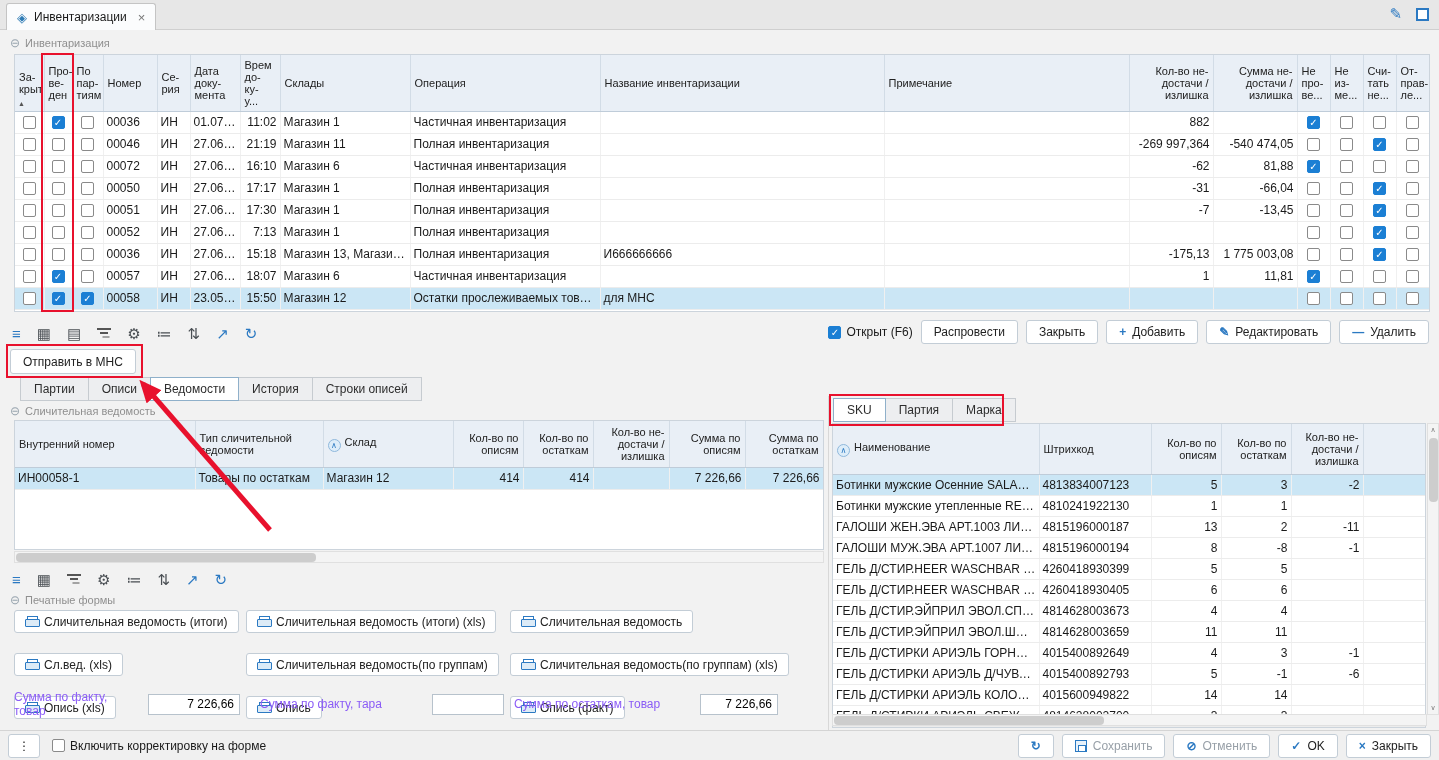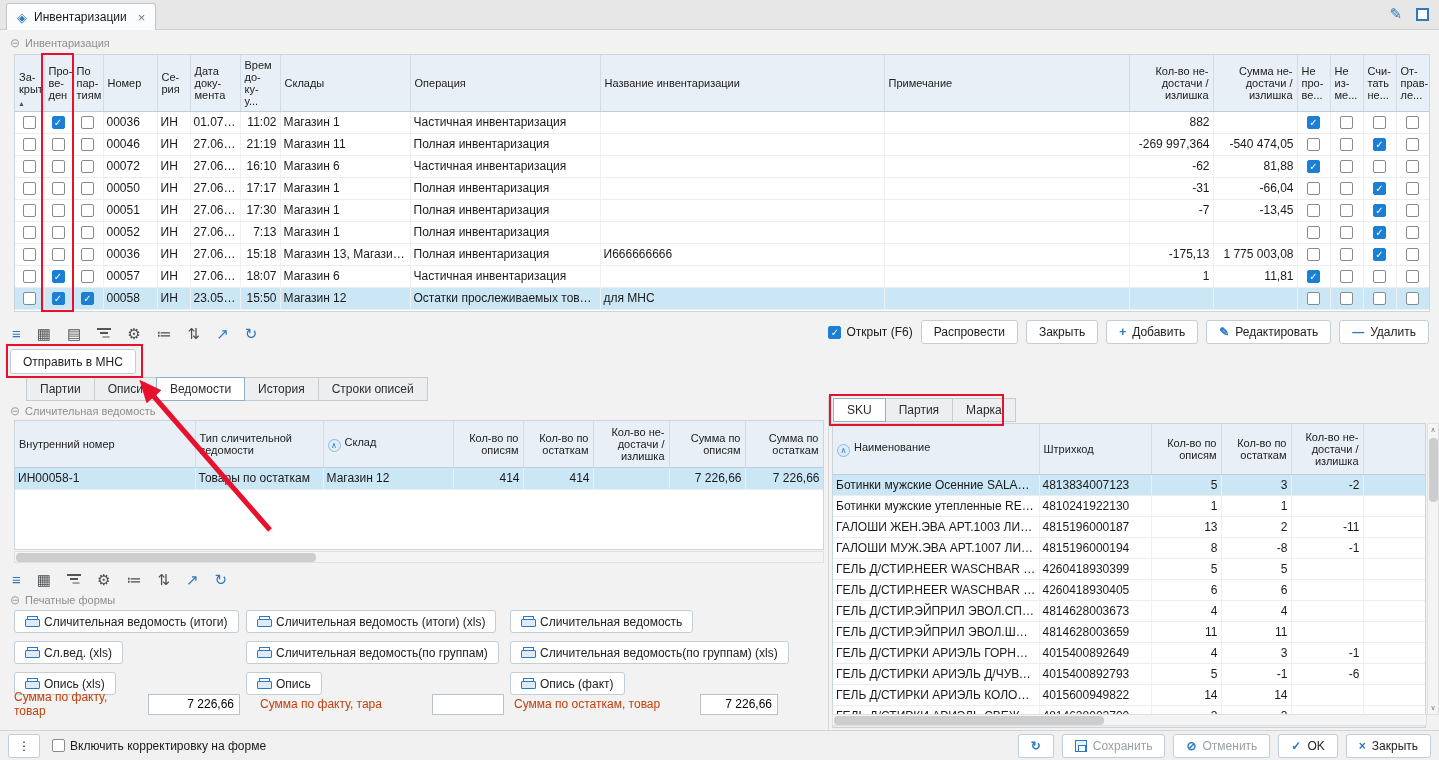--- a/index.html
+++ b/index.html
@@ -54,32 +54,32 @@
   .btn.sq{padding:0 9px}
   .chk{display:inline-flex;align-items:center;gap:5px;font-size:12px;cursor:pointer}
 
   
   .tabs{position:absolute;display:flex}
   .tab{height:24px;padding:0 13px;display:flex;align-items:center;font-size:12px;color:#2d2d2d;background:#edeef0;border:1px solid #c6cbd0;margin-right:-1px;cursor:pointer}
   .tab.active{background:#fff;border-color:#8fb0ca;position:relative;z-index:2}
 
   
   .print-rows{position:absolute;left:14px;top:610px}
-  .print-row{display:grid;grid-template-columns:232px 264px auto;margin-bottom:8px}
+  .print-row{display:grid;grid-template-columns:232px 264px auto;margin-bottom:20px}
   .btn.pbtn{height:23px;padding:0 10px}
   .ic-print{display:inline-block;width:13px;height:11px;position:relative}
   .ic-print::before{content:"";position:absolute;left:2px;top:0;width:9px;height:4px;border:1px solid #2b79c2;border-bottom:none;background:#fff}
   .ic-print::after{content:"";position:absolute;left:0;top:3px;width:13px;height:6px;border:1px solid #2b79c2;border-radius:1px;background:#dcebf7}
   .ic-save{display:inline-block;width:12px;height:12px;border:1px solid #2b79c2;background:#e8f2fb;position:relative}
   .ic-save::after{content:"";position:absolute;left:2px;bottom:0;width:6px;height:5px;background:#fff;border:1px solid #2b79c2;border-bottom:none}
 
   
   .totals{position:absolute;left:14px;top:693px;display:flex;align-items:center;height:22px}
   .tot-group{display:flex;align-items:center;gap:6px}
-  .tot-label{color:#c2410c}
+  .tot-label{color:#8b5cf6}
   .tot-input{height:21px;border:1px solid #b7c2cc;background:#fff;font-family:"Liberation Sans",sans-serif;font-size:12px;text-align:right;padding:0 5px}
   .tot-group.g1 .tot-label{width:128px}.tot-group.g1 .tot-input{width:92px}
   .tot-group.g2{margin-left:20px}.tot-group.g2 .tot-label{width:166px}.tot-group.g2 .tot-input{width:72px}
   .tot-group.g3{margin-left:10px}.tot-group.g3 .tot-label{width:180px}.tot-group.g3 .tot-input{width:78px}
 
   
   .hscroll{position:absolute;height:12px;background:#f4f4f4;border:1px solid #e0e0e0}
   .hscroll .thumb{position:absolute;top:1px;height:9px;background:#cdcdcd;border-radius:4px}
   .vscroll{position:absolute;width:12px;background:#f4f4f4;border:1px solid #e0e0e0}
   .vscroll .thumb{position:absolute;left:1px;width:9px;background:#cdcdcd;border-radius:4px}
@@ -393,21 +393,21 @@
           <button class="btn">
             <span class="bic">—</span>
             <span>Удалить</span>
           </button>
         </div>
     </div>
   </div>
 
   <button class="btn send-btn" id="send-mns">Отправить в МНС</button>
 
-  <div class="tabs" id="detail-tabs" style="left:26px;top:377px">
+  <div class="tabs" id="detail-tabs" style="left:20px;top:377px">
       <div class="tab">Партии</div>
       <div class="tab">Описи</div>
       <div class="tab active">Ведомости</div>
       <div class="tab">История</div>
       <div class="tab">Строки описей</div>
     </div>
 
   <div class="sec-hdr" style="left:10px;top:404px">
     <span class="collapse">⊖</span>
     <span>Сличительная ведомость</span>

